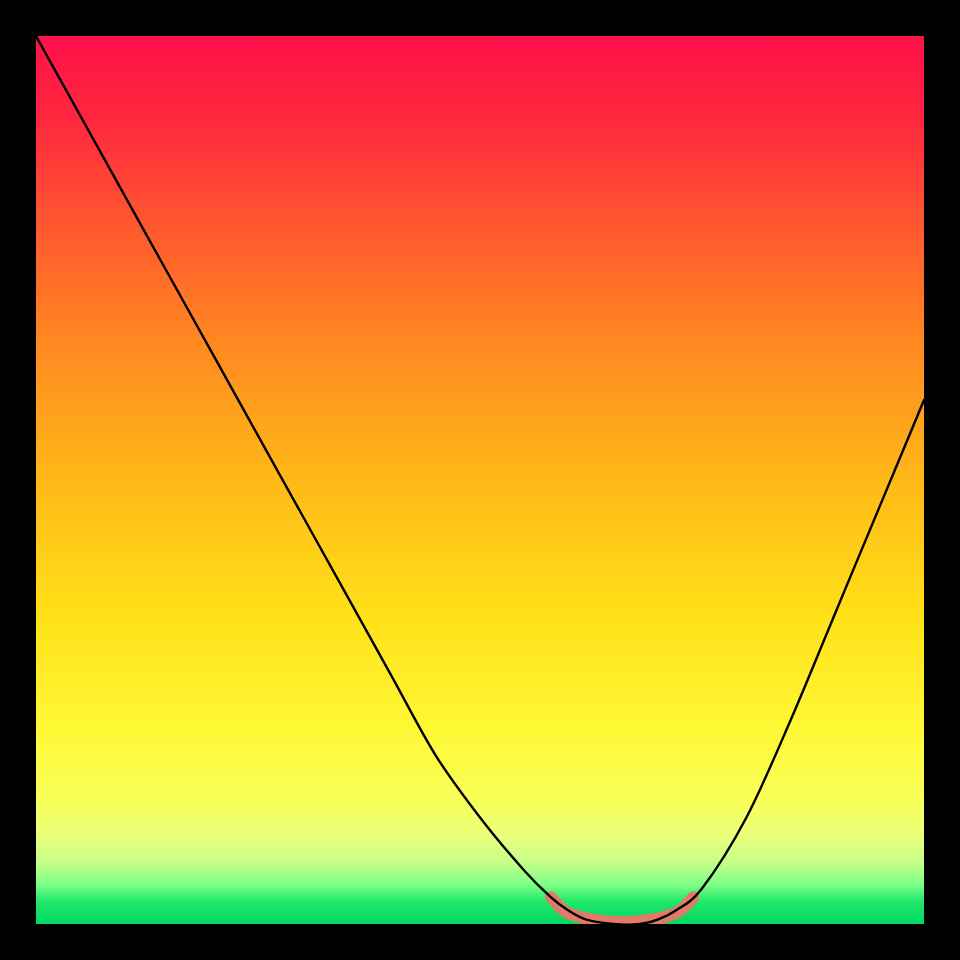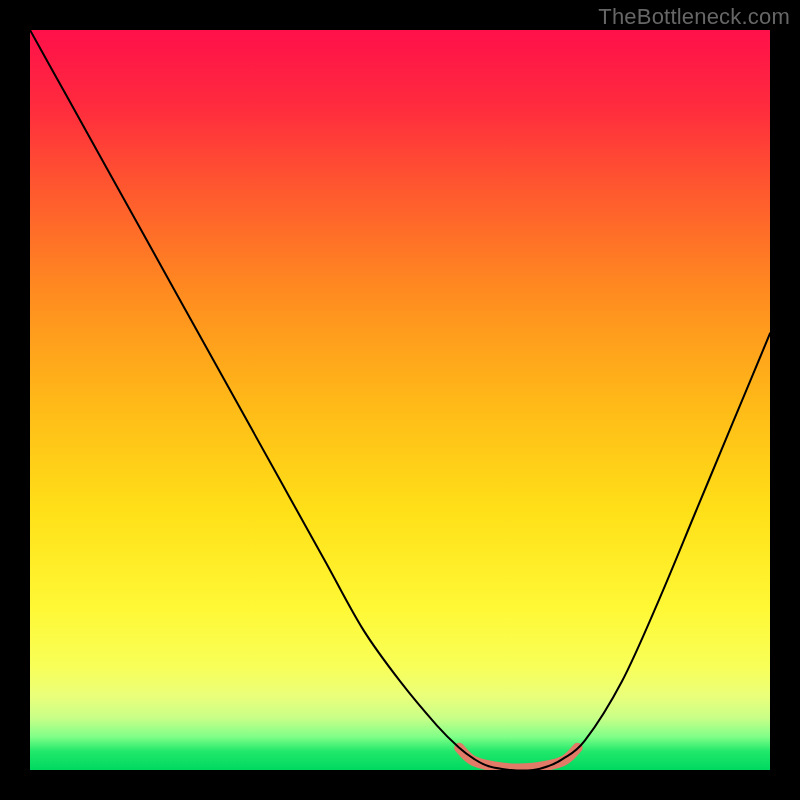--- a/index.html
+++ b/index.html
@@ -37,21 +37,20 @@
   .plot svg {
     display: block;
     width: 740px;
     height: 740px;
   }
 </style>
 </head>
 <body>
 
 <div class="container">
-  <div class="watermark">TheBottleneck.com</div>
   <div class="plot">
     <svg id="plot-svg" viewBox="0 0 740 740">
       <defs>
         <linearGradient id="bg-grad" x1="0" y1="0" x2="0" y2="1">
             <stop offset="0%" stop-color="#ff104a"></stop>
             <stop offset="10%" stop-color="#ff2a3e"></stop>
             <stop offset="22%" stop-color="#ff5a2e"></stop>
             <stop offset="35%" stop-color="#ff8a20"></stop>
             <stop offset="50%" stop-color="#ffb818"></stop>
             <stop offset="65%" stop-color="#ffe018"></stop>

